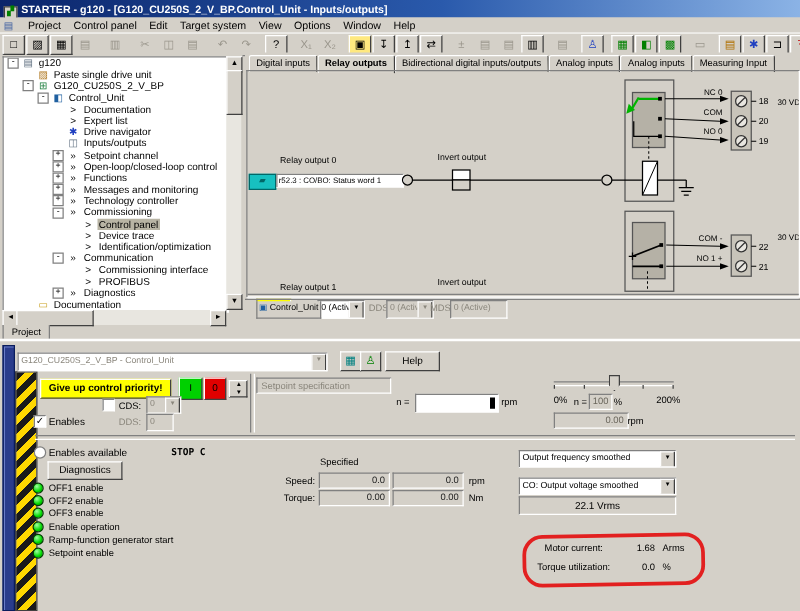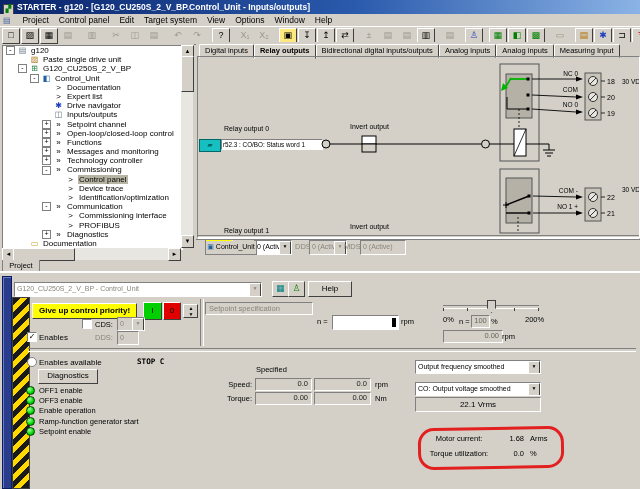--- a/index.html
+++ b/index.html
@@ -463,20 +463,24 @@
     <div class="abs radio" style="left:27px;top:84px;"></div>
     <div class="abs small" style="left:39px;top:85px;font-size:8px;">Enables available</div>
     <div class="abs btn" style="left:38px;top:96px;width:58px;height:13px;font-size:8px;line-height:12px;">Diagnostics</div>
     <div class="abs" id="leds" style="left:26px;top:112px;width:180px;">
         <div class="ledrow">
           <span class="led"></span>
           <span class="ledlbl">OFF1 enable</span>
         </div>
         <div class="ledrow">
           <span class="led"></span>
+          <span class="ledlbl">OFF2 enable</span>
+        </div>
+        <div class="ledrow">
+          <span class="led"></span>
           <span class="ledlbl">OFF3 enable</span>
         </div>
         <div class="ledrow">
           <span class="led"></span>
           <span class="ledlbl">Enable operation</span>
         </div>
         <div class="ledrow">
           <span class="led"></span>
           <span class="ledlbl">Ramp-function generator start</span>
         </div>

